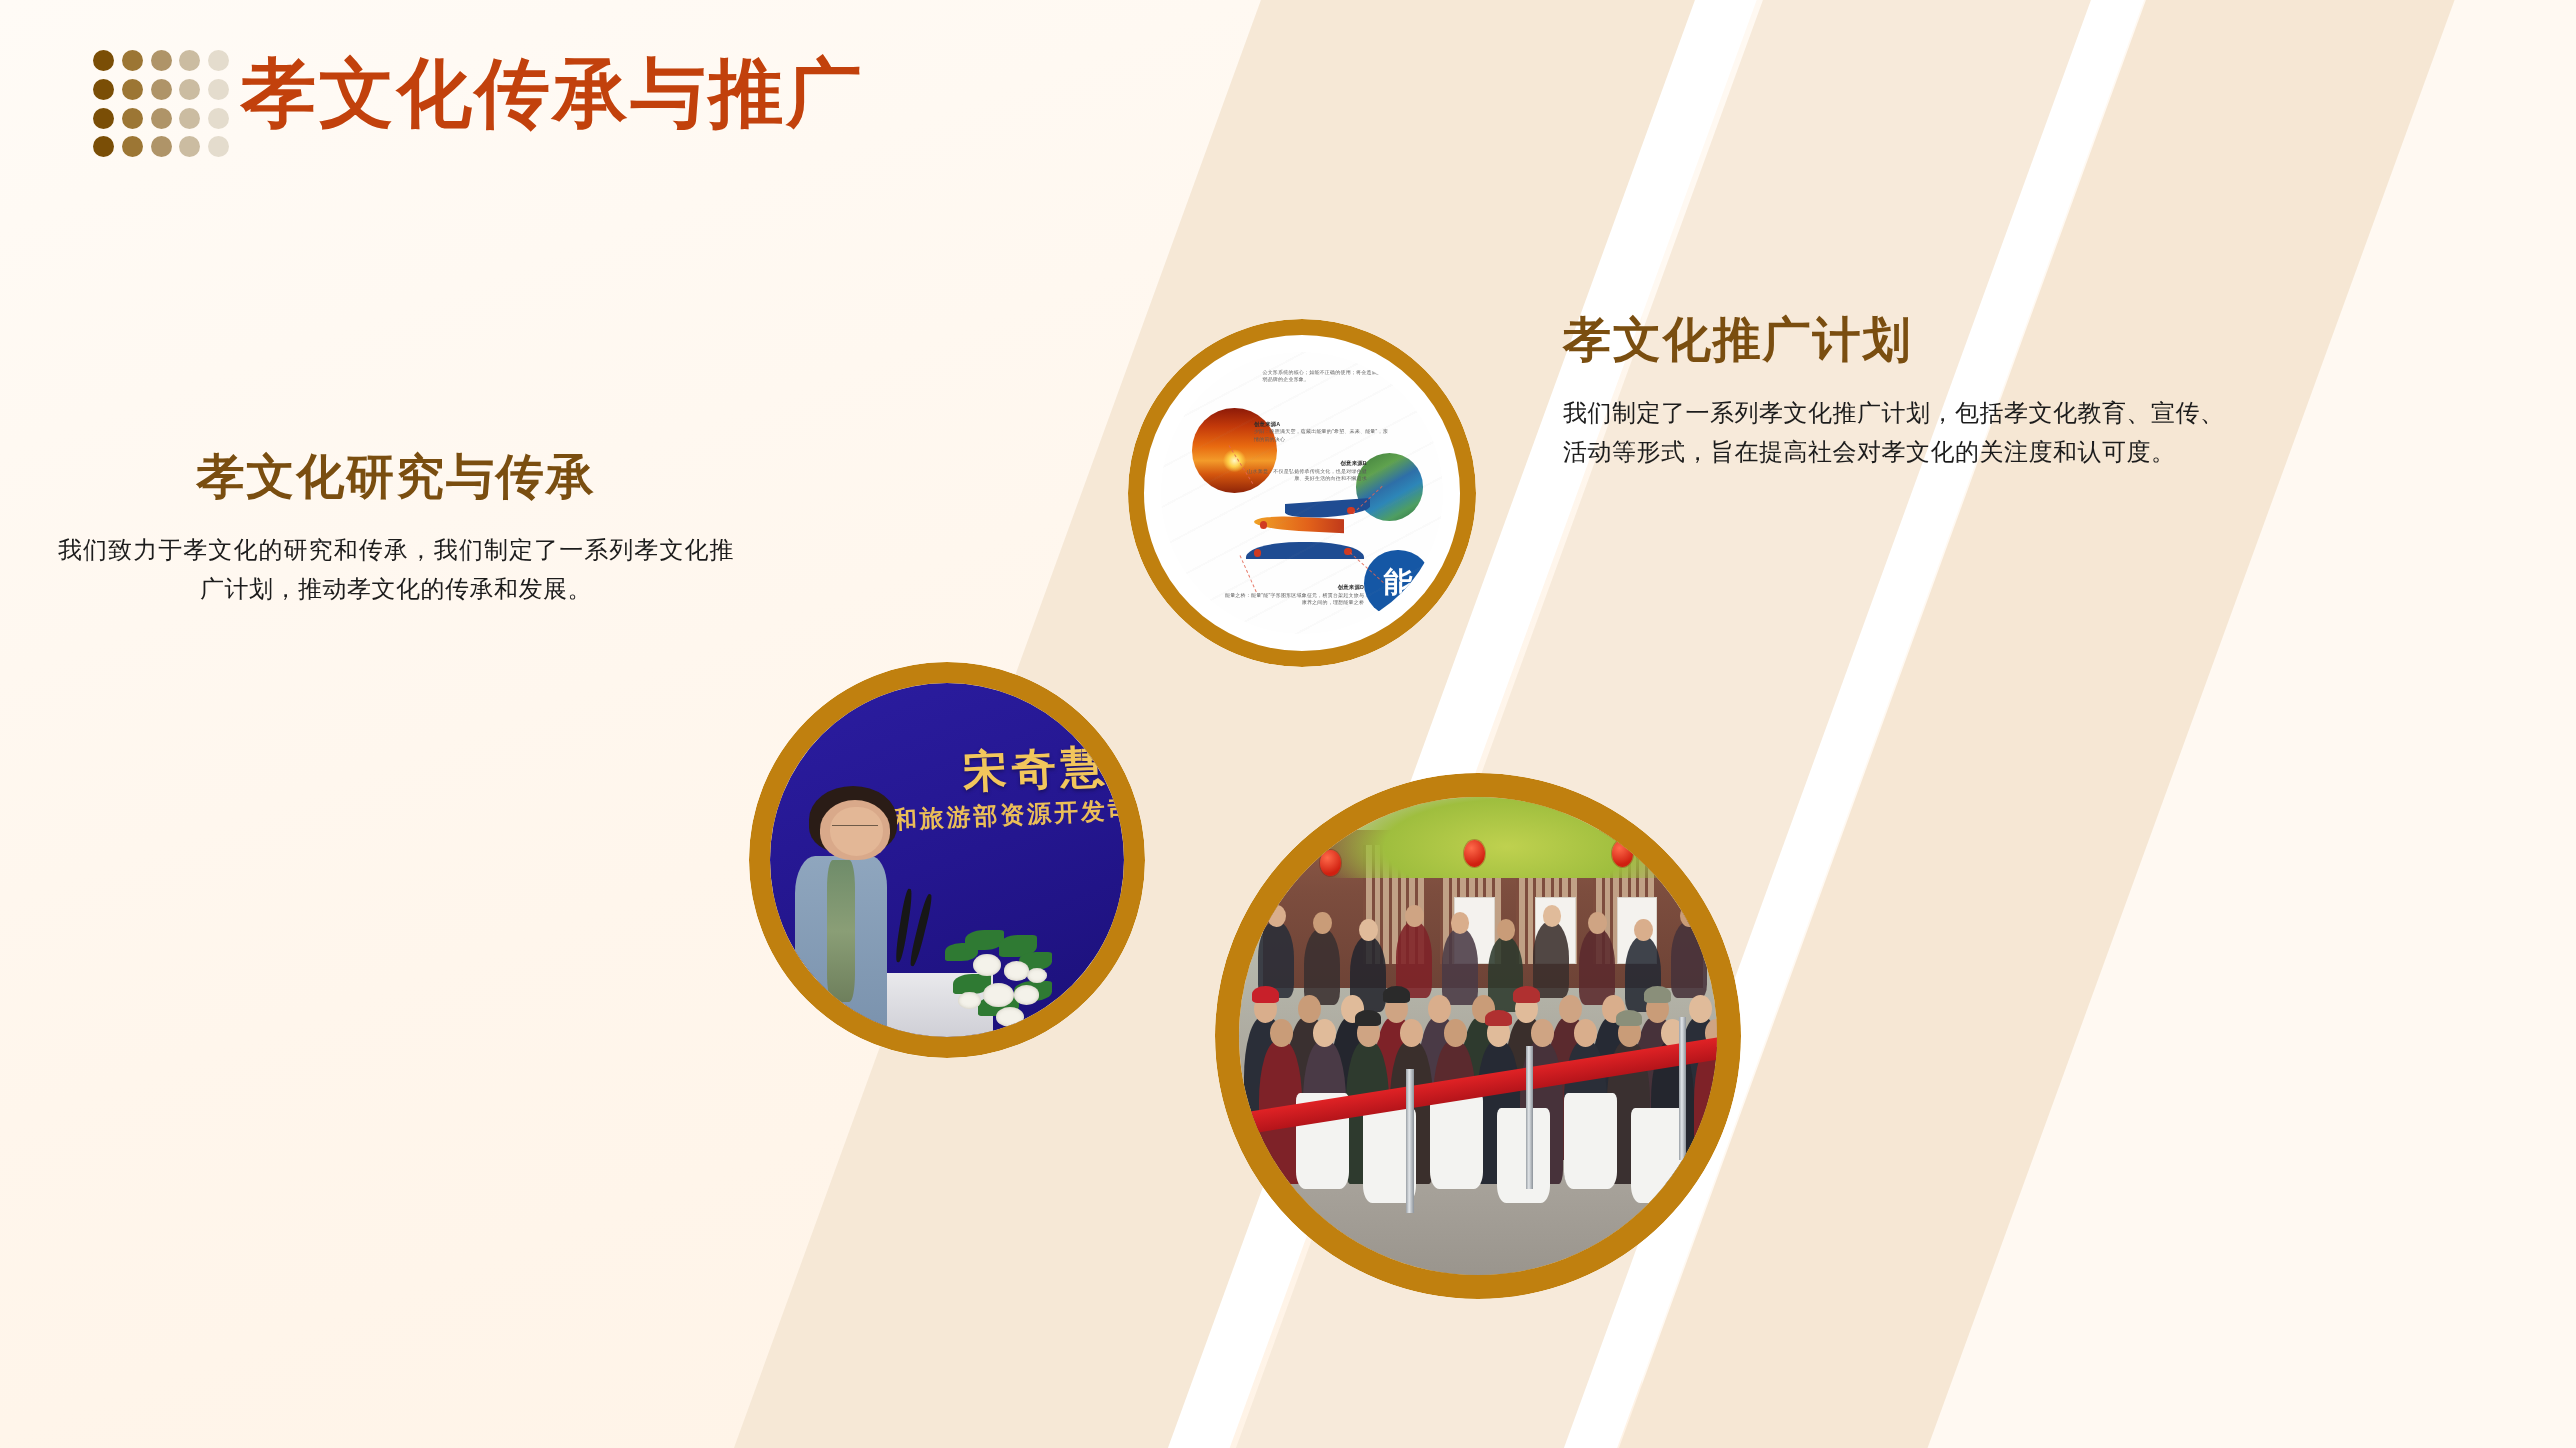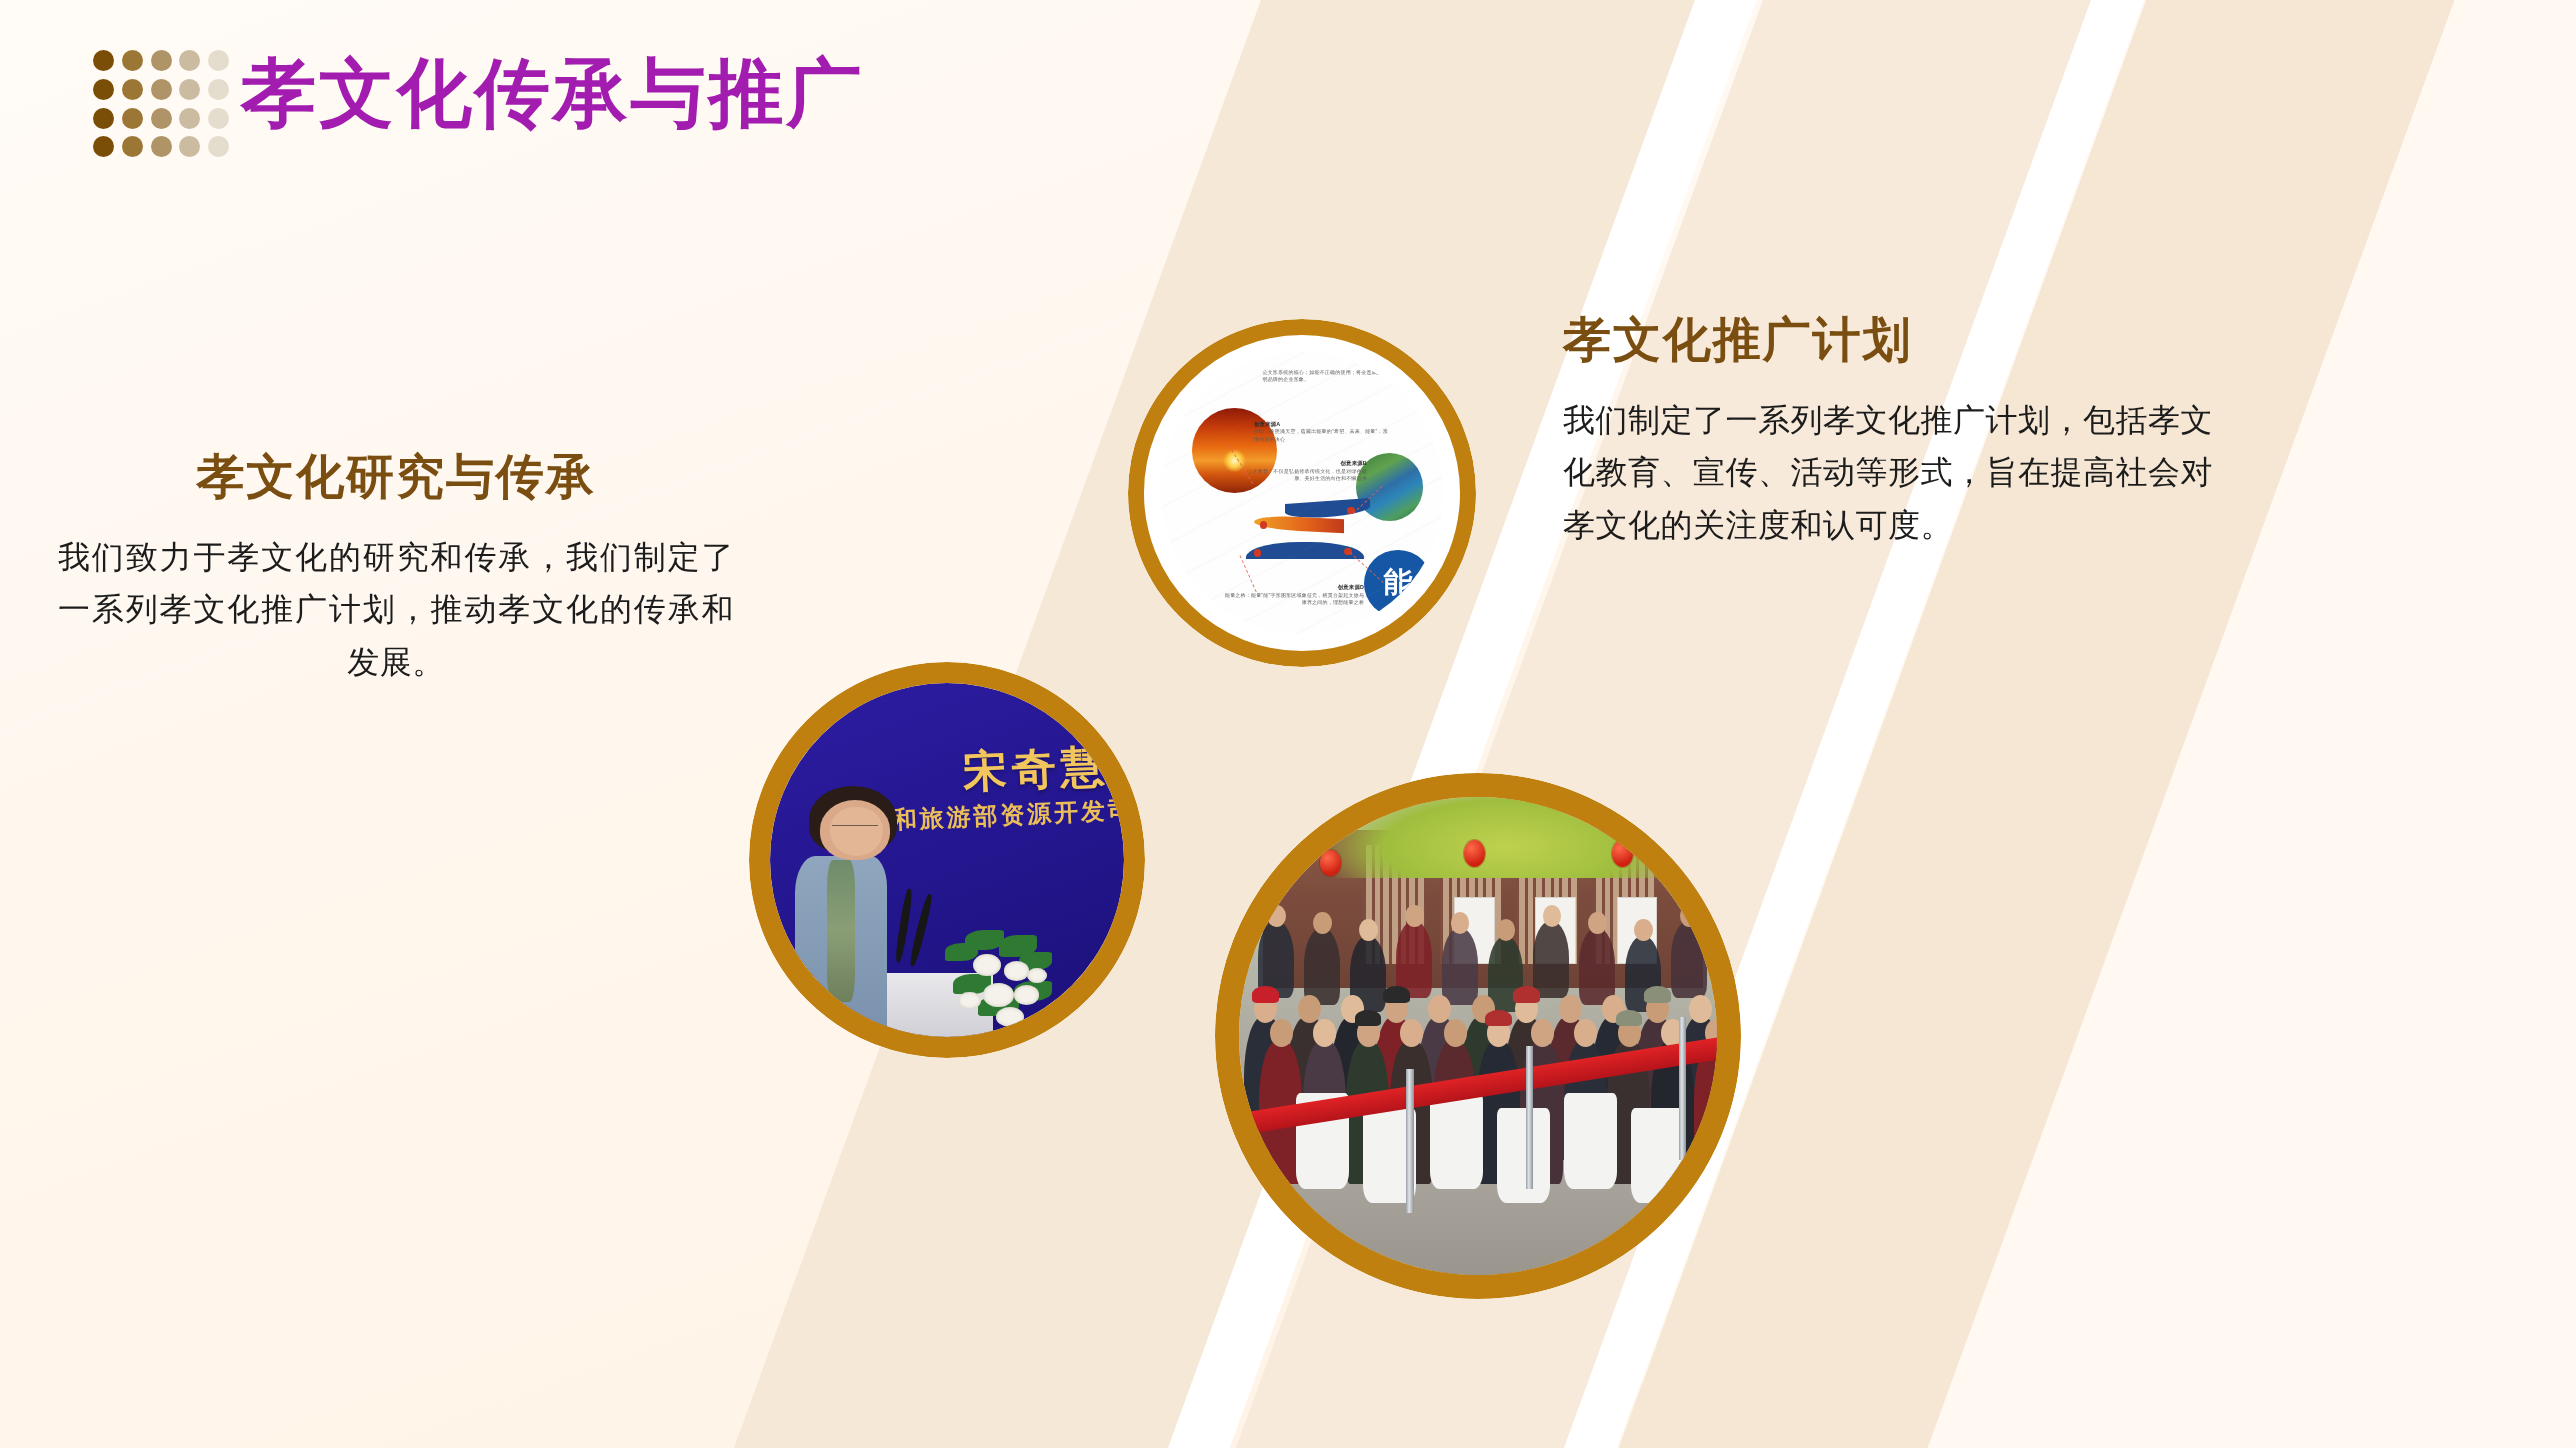--- a/index.html
+++ b/index.html
@@ -50,21 +50,21 @@
     grid-template-rows:repeat(4,23px);
     gap:5.8px;
   }
   .dot { width:21px; height:21px; border-radius:50%; }
 
   .page-title {
     position:absolute;
     left:241px; top:50px;
     font-size:75px;
     font-weight:700;
-    color:#a21caf;
+    color:#c2410c;
     letter-spacing:2.9px;
     line-height:1.15;
     white-space:nowrap;
   }
 
   
   .bubble {
     position:absolute;
     border-radius:50%;
     overflow:hidden;
@@ -287,21 +287,21 @@
   .block { position:absolute;font-family:Liberation Serif, serif; }
   .block h2 {
     font-size:48px;
     font-weight:700;
     color:#7A4E10;
     letter-spacing:1.9px;
     line-height:1.2;
     white-space:nowrap;
   }
   .block p {
-    font-size:32px;
+    font-size:24px;
     line-height:1.65;
     color:#1C1C1C;
     letter-spacing:0.5px;
     margin-top:25px;
   }
 
   #block-research { left:58px; top:448px; width:676px; text-align:center; }
   #block-research p { text-align:justify; text-align-last:center; }
 
   #block-promotion { left:1563px; top:311px; width:676px; }

